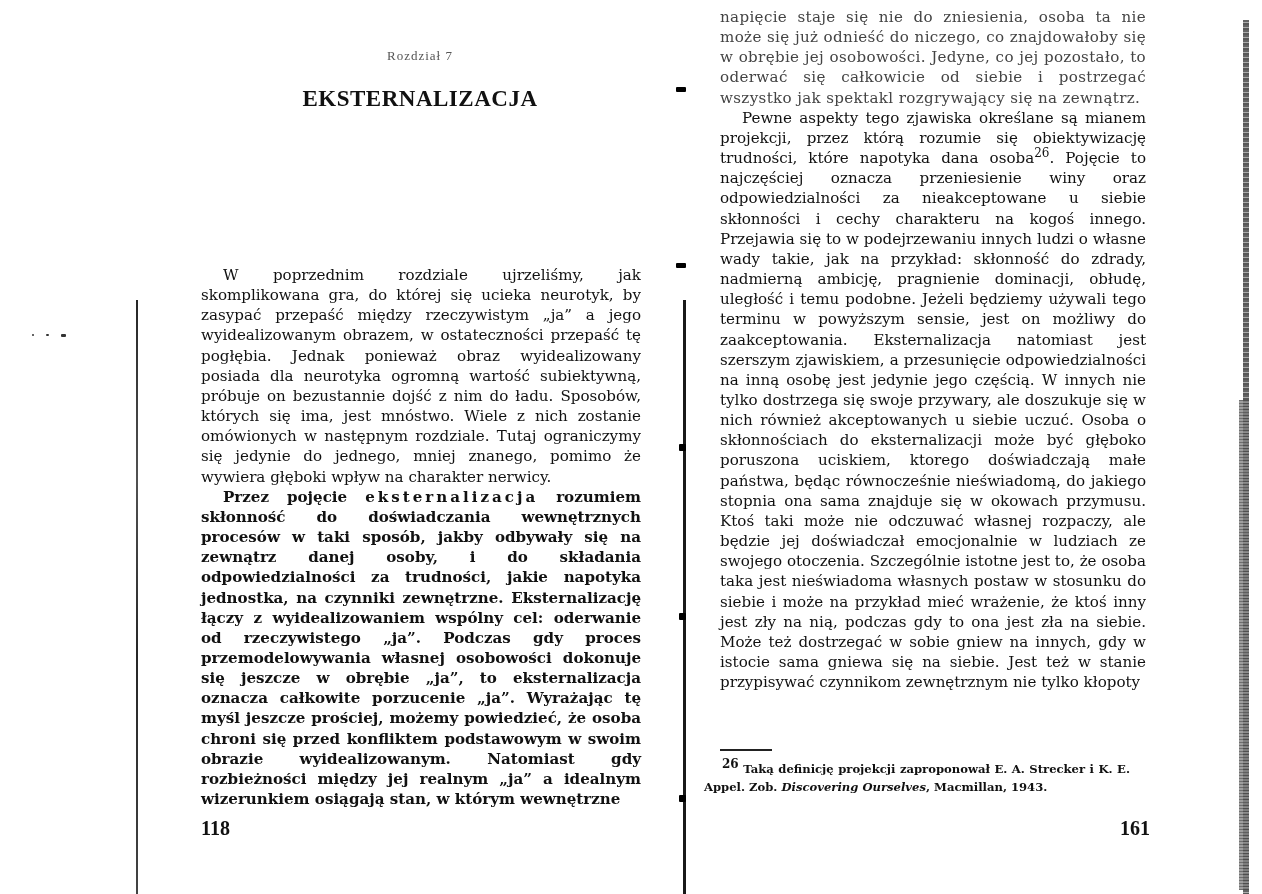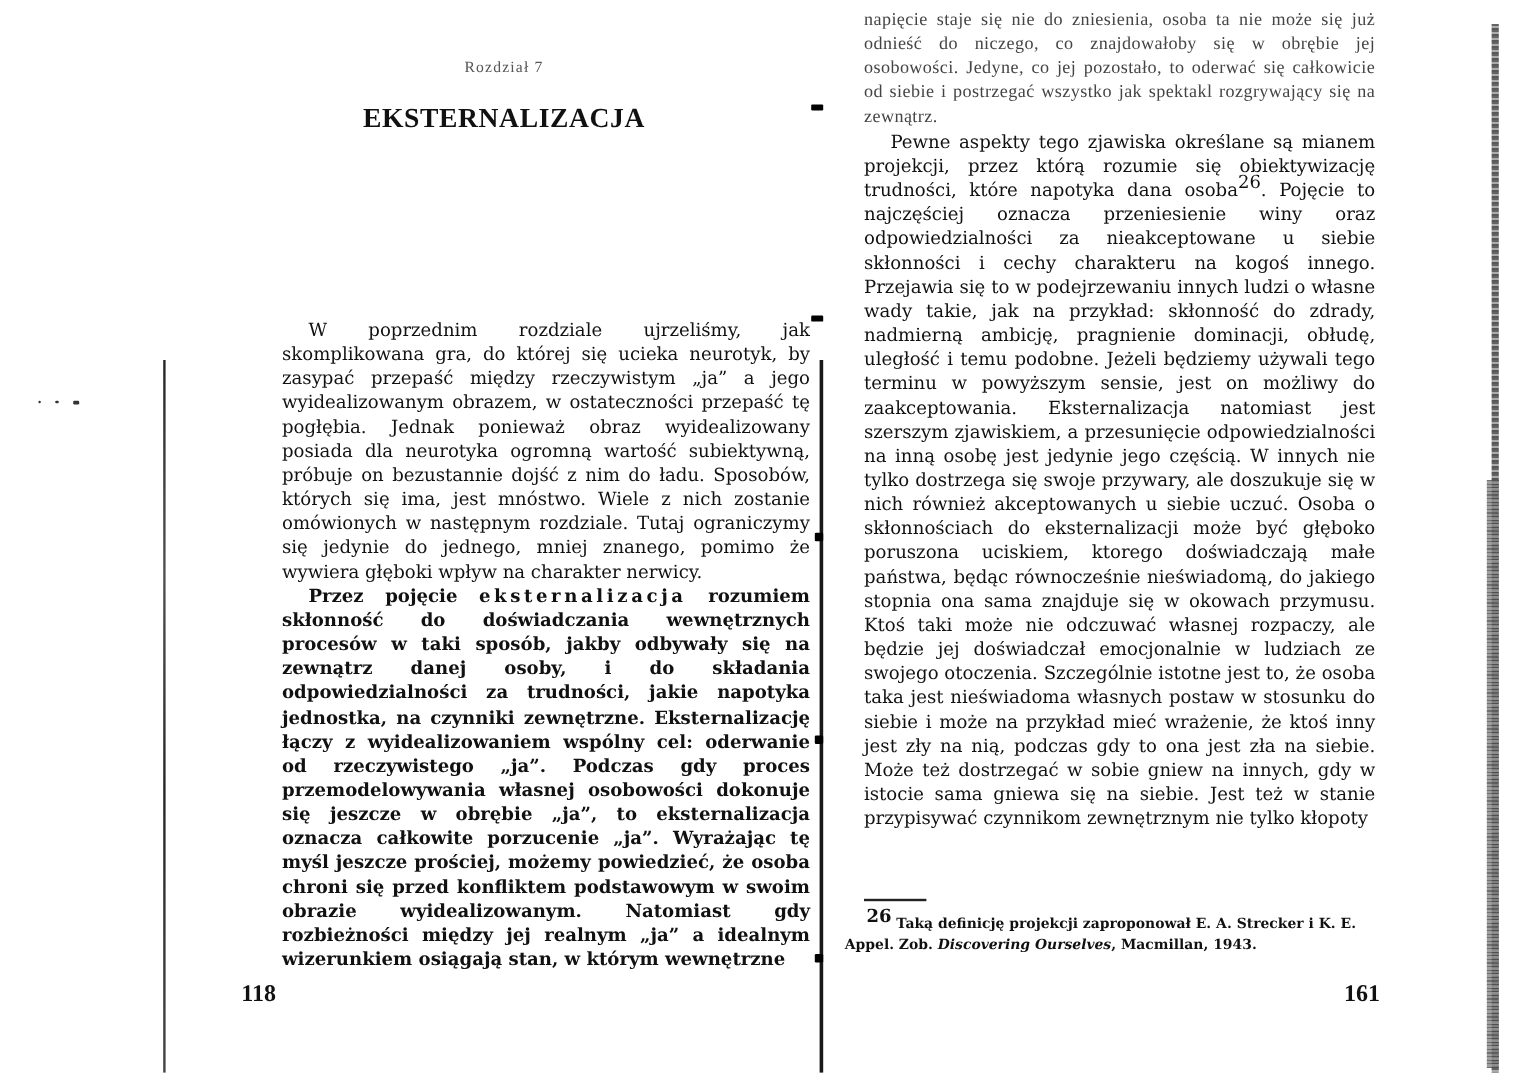--- a/index.html
+++ b/index.html
@@ -29,26 +29,26 @@
       font-family: "Liberation Serif", serif; font-size: 13px; letter-spacing: 1px; color: #555;
     }
     .chapter-title {
       position: absolute; left: 200px; width: 440px; top: 86px; text-align: center;
       font-family: "Liberation Serif", serif; font-weight: bold; font-size: 23px; letter-spacing: .5px;
     }
 
     .text-block { position: absolute; font-size: 15.1px; line-height: 20.15px; }
     .text-block p { margin: 0; text-align: justify; }
     .text-block p.indent { text-indent: 22px; }
-    .left-text { left: 201px; width: 440px; top: 265px; margin-left: 34px; }
+    .left-text { left: 201px; width: 440px; top: 265px; }
     .right-text { left: 30px; width: 426px; top: 7px; }
-    .light { color: #444; letter-spacing: .35px; font-family: Liberation Serif, serif; }
+    .light { color: #444; letter-spacing: .35px; }
     .bold-ish { font-weight: bold; }
     .spaced { letter-spacing: 3px; }
-    sup { font-size: 15px; line-height: 0; }
+    sup { font-size: 12px; line-height: 0; }
 
     .footnote-rule { position: absolute; left: 30px; top: 749px; width: 52px; height: 1.5px; background: #222; }
     .footnote { position: absolute; left: 14px; top: 760px; width: 426px; font-size: 11.6px; line-height: 18px;
       font-weight: bold; text-align: justify; }
     .footnote .fn-indent { padding-left: 18px; }
     .footnote em { font-style: italic; }
 
     .page-number { position: absolute; font-family: "Liberation Serif", serif; font-weight: bold; font-size: 20px; top: 817px; }
     .page-number.left { left: 201px; }
     .page-number.right { left: 430px; }

